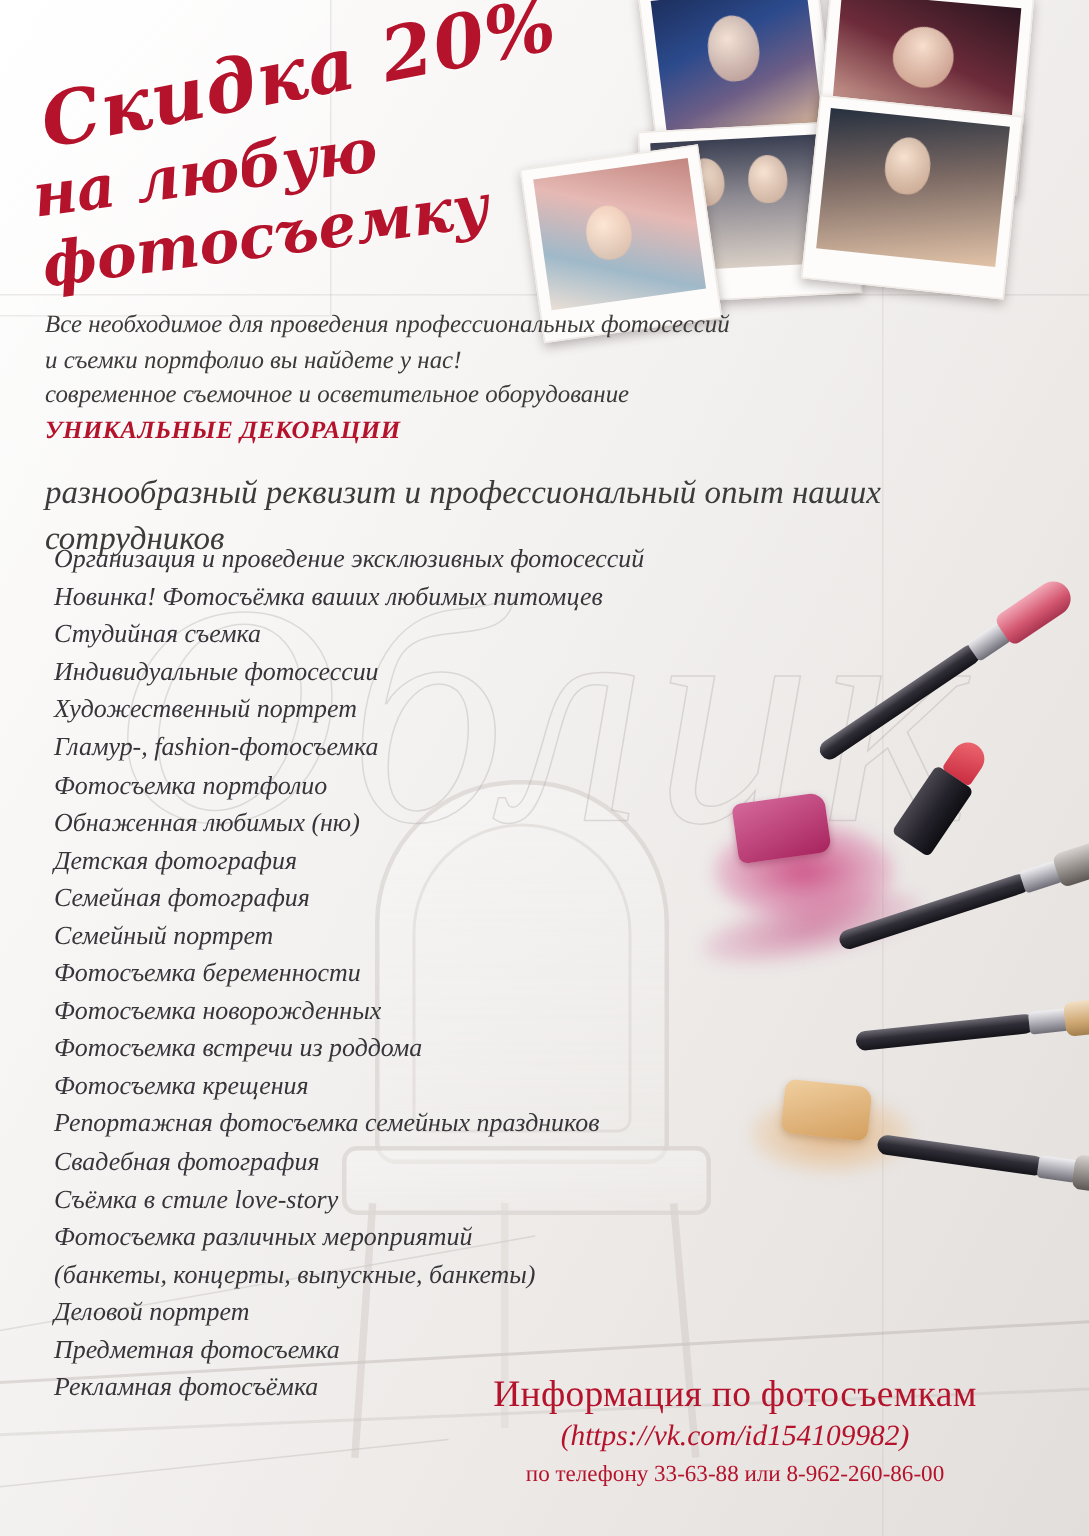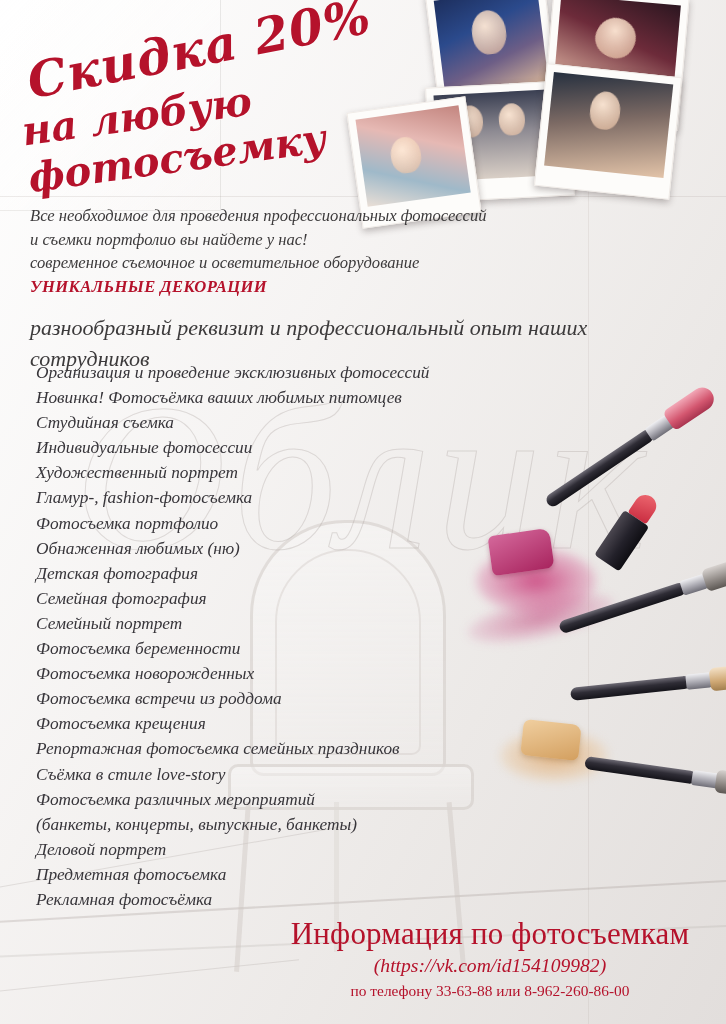--- a/index.html
+++ b/index.html
@@ -318,21 +318,21 @@
   .footer {
     position: absolute;
     left: 280px;
     top: 916px;
     width: 420px;
     text-align: center;
     color: #b5122b;
   }
   .footer .f1 {
     font-family: "Liberation Serif", serif;
-    font-size: 31px;
+    font-size: 25px;
     letter-spacing: .2px;
   }
   .footer .f2 {
     font-family: "Liberation Serif", serif;
     font-style: italic;
     font-size: 19.6px;
     margin-top: 3px;
   }
   .footer .f3 {
     font-family: "Liberation Serif", serif;
@@ -426,20 +426,21 @@
     <div class="item">Фотосъемка портфолио</div>
     <div class="item">Обнаженная любимых (ню)</div>
     <div class="item">Детская фотография</div>
     <div class="item">Семейная фотография</div>
     <div class="item">Семейный портрет</div>
     <div class="item">Фотосъемка беременности</div>
     <div class="item">Фотосъемка новорожденных</div>
     <div class="item">Фотосъемка встречи из роддома</div>
     <div class="item">Фотосъемка крещения</div>
     <div class="item">Репортажная фотосъемка семейных праздников</div>
+    <div class="item">Свадебная фотография</div>
     <div class="item">Съёмка в стиле love-story</div>
     <div class="item">Фотосъемка различных мероприятий</div>
     <div class="item">(банкеты, концерты, выпускные, банкеты)</div>
     <div class="item">Деловой портрет</div>
     <div class="item">Предметная фотосъемка</div>
     <div class="item">Рекламная фотосъёмка</div>
   </div>
 
   <div class="makeup">
     <div class="lipstick">

